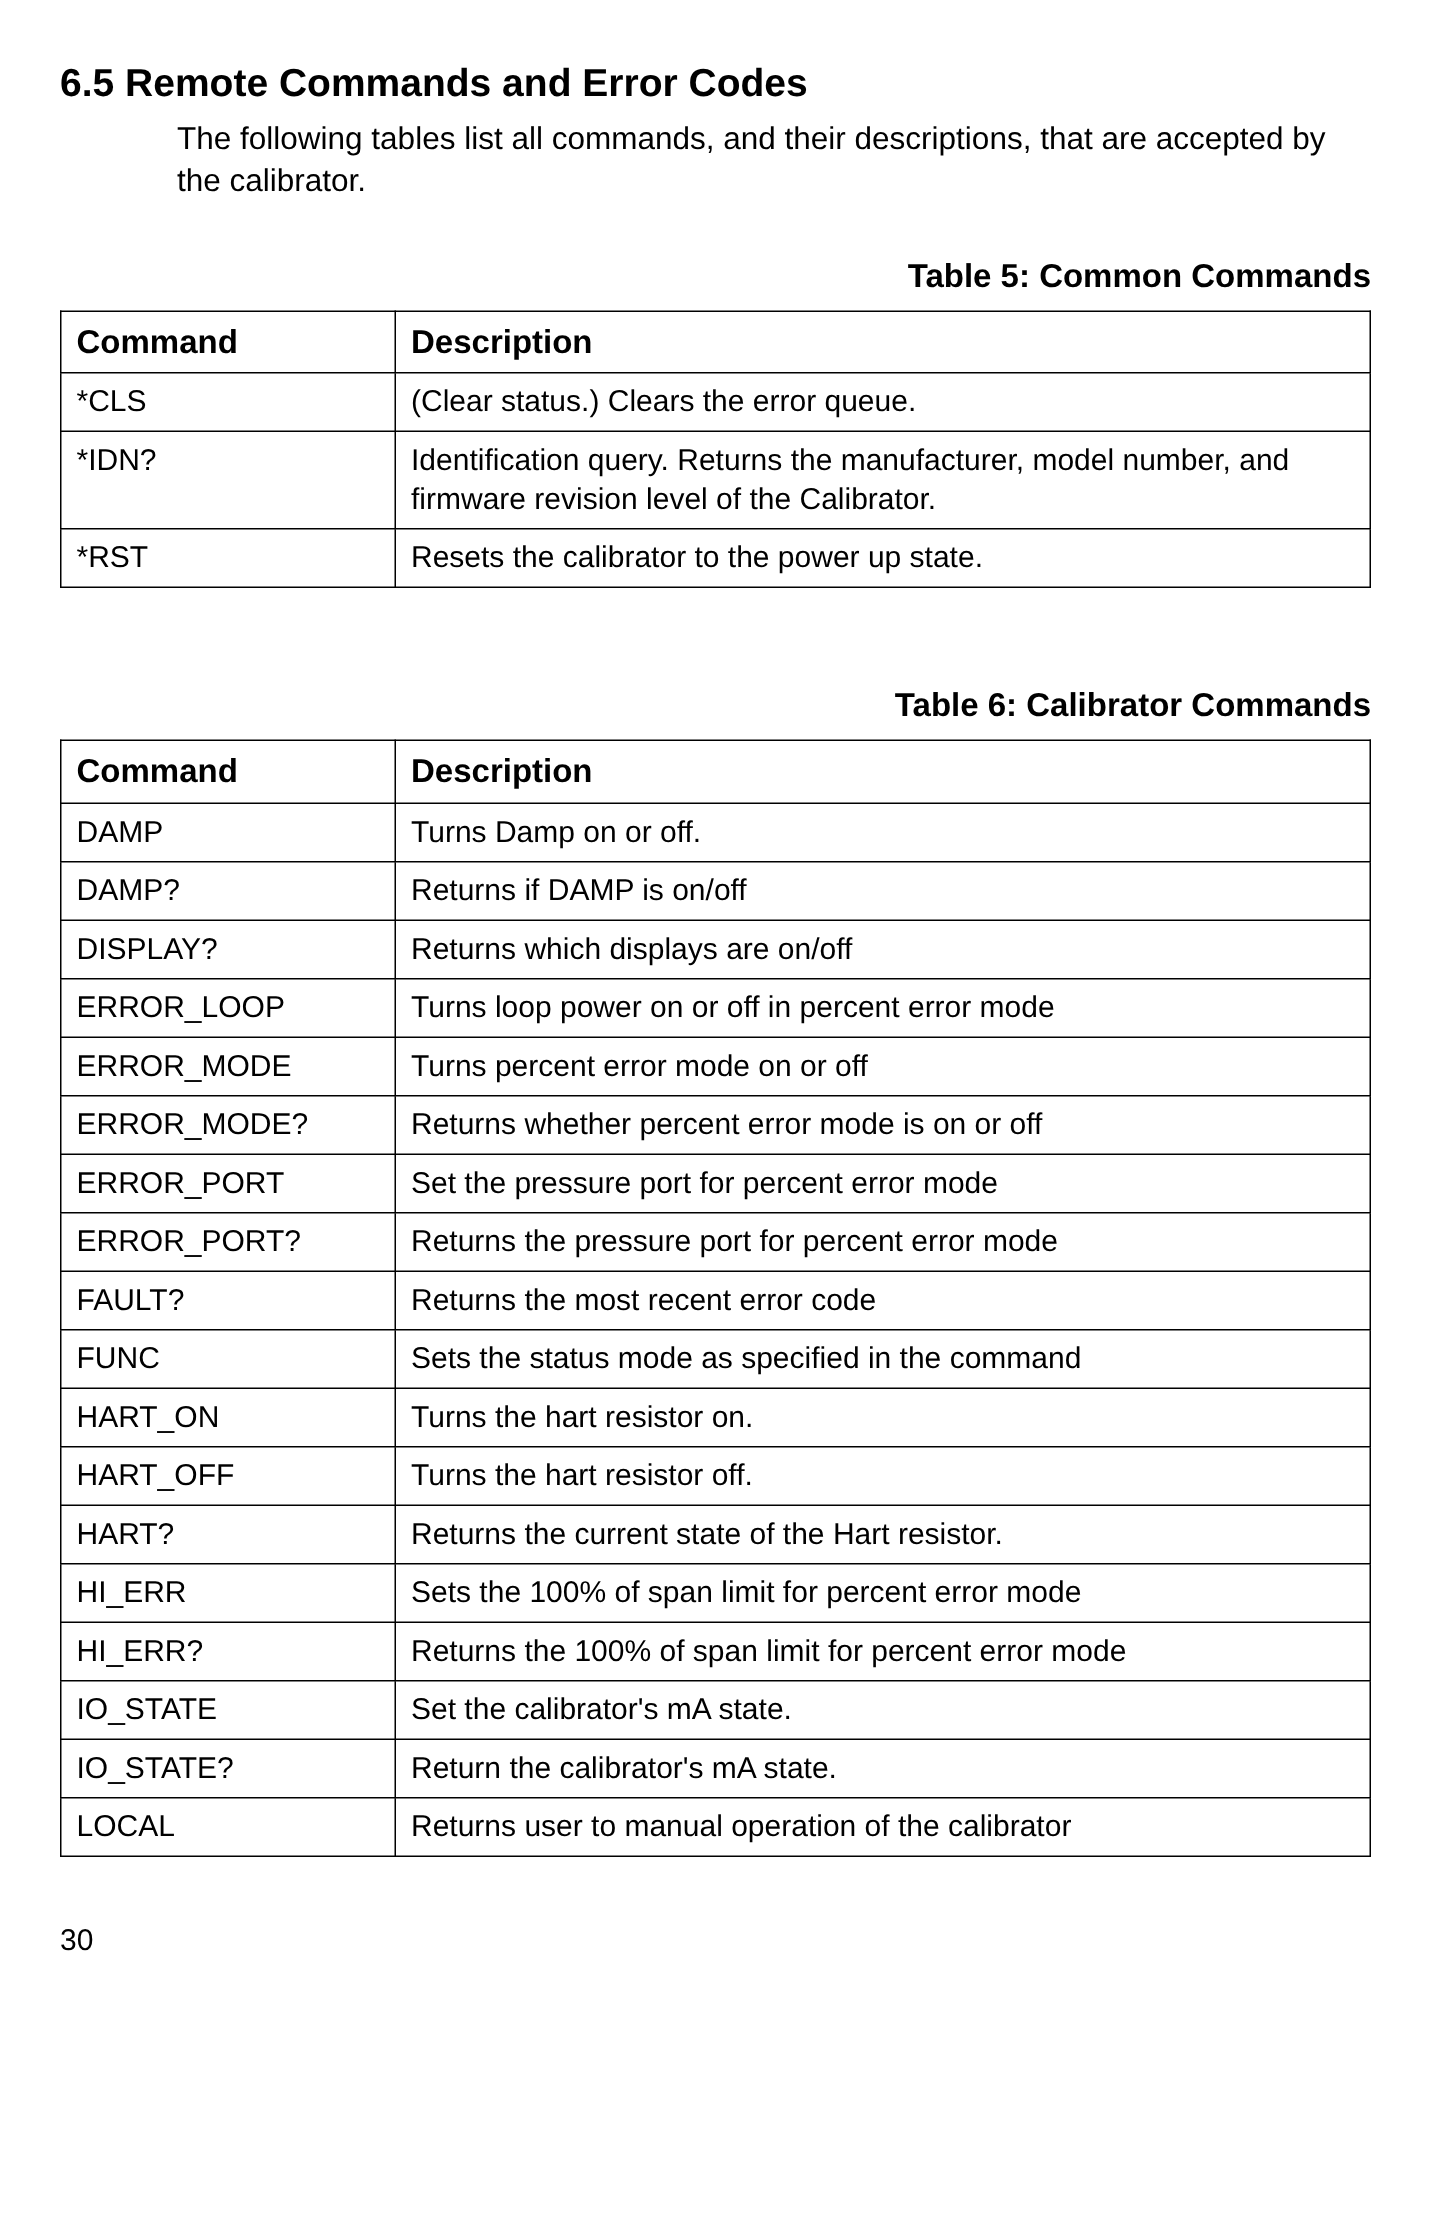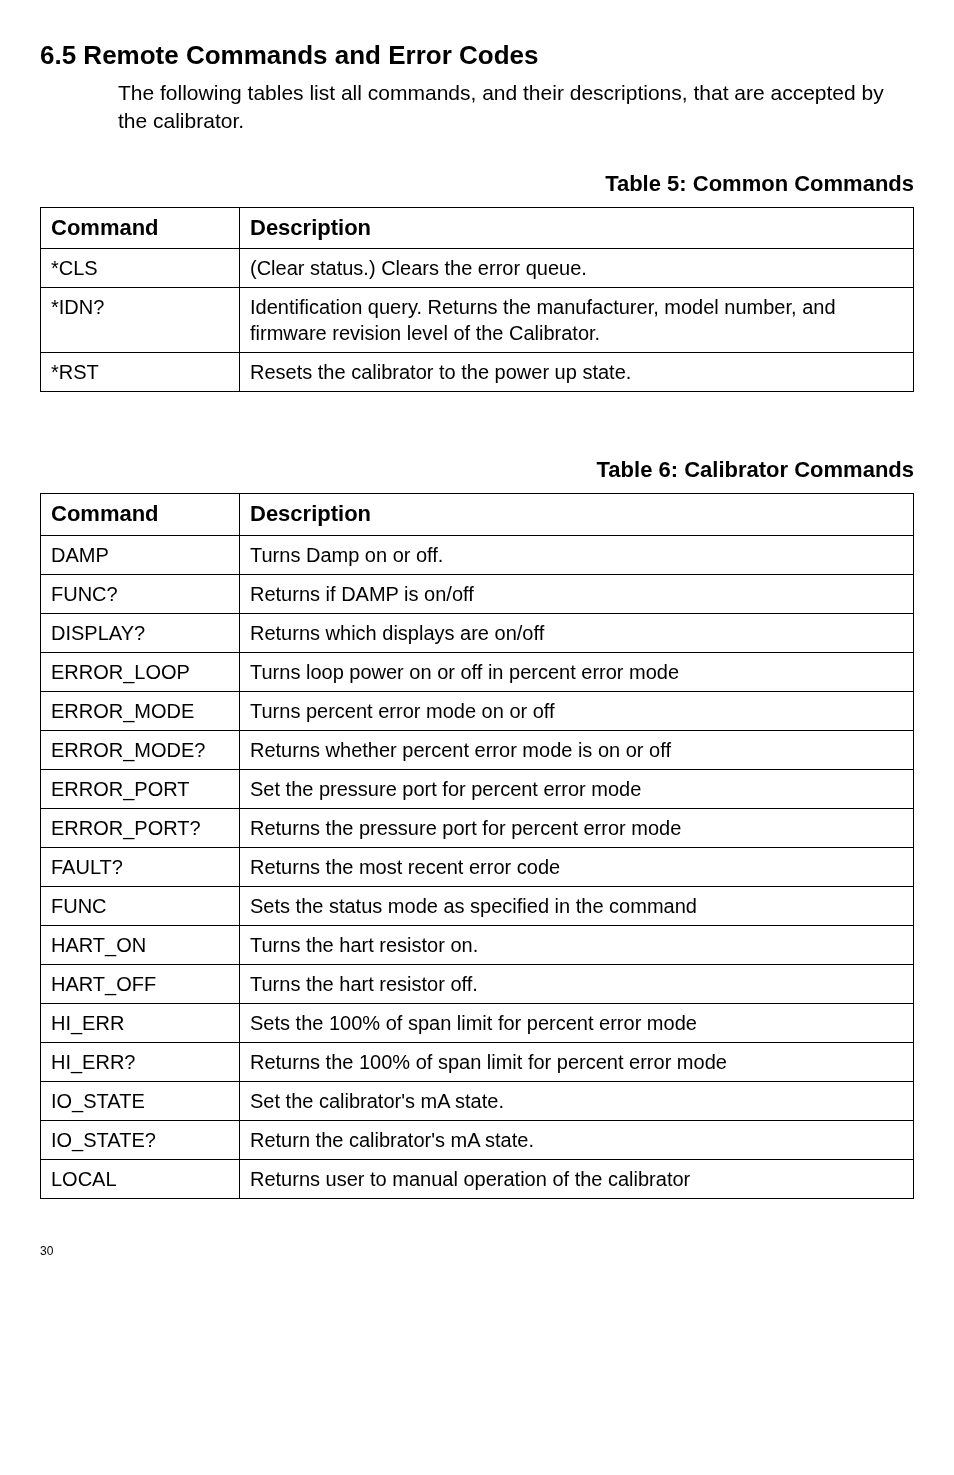--- a/index.html
+++ b/index.html
@@ -42,24 +42,24 @@
       text-align: left;
       vertical-align: top;
       font-size: 20px;
       line-height: 1.3;
     }
     th {
       font-weight: bold;
       font-size: 22px;
     }
     .col-command {
-      width: 199px;
+      width: 223px;
     }
     .page-number {
-      font-size: 12px;
+      font-size: 20px;
       margin-top: 20px;
     }
     .spacer {
       height: 20px;
     }
   </style>
 </head>
 <body>
 
 <h2 class="section-heading">6.5 Remote Commands and Error Codes</h2>
@@ -98,21 +98,21 @@
       <th class="col-command">Command</th>
       <th>Description</th>
     </tr>
   </thead>
   <tbody id="table6-body">
       <tr>
         <td class="col-command">DAMP</td>
         <td>Turns Damp on or off.</td>
       </tr>
       <tr>
-        <td class="col-command">FUNC?</td>
+        <td class="col-command">DAMP?</td>
         <td>Returns if DAMP is on/off</td>
       </tr>
       <tr>
         <td class="col-command">DISPLAY?</td>
         <td>Returns which displays are on/off</td>
       </tr>
       <tr>
         <td class="col-command">ERROR_LOOP</td>
         <td>Turns loop power on or off in percent error mode</td>
       </tr>
@@ -142,20 +142,24 @@
       </tr>
       <tr>
         <td class="col-command">HART_ON</td>
         <td>Turns the hart resistor on.</td>
       </tr>
       <tr>
         <td class="col-command">HART_OFF</td>
         <td>Turns the hart resistor off.</td>
       </tr>
       <tr>
+        <td class="col-command">HART?</td>
+        <td>Returns the current state of the Hart resistor.</td>
+      </tr>
+      <tr>
         <td class="col-command">HI_ERR</td>
         <td>Sets the 100% of span limit for percent error mode</td>
       </tr>
       <tr>
         <td class="col-command">HI_ERR?</td>
         <td>Returns the 100% of span limit for percent error mode</td>
       </tr>
       <tr>
         <td class="col-command">IO_STATE</td>
         <td>Set the calibrator's mA state.</td>

